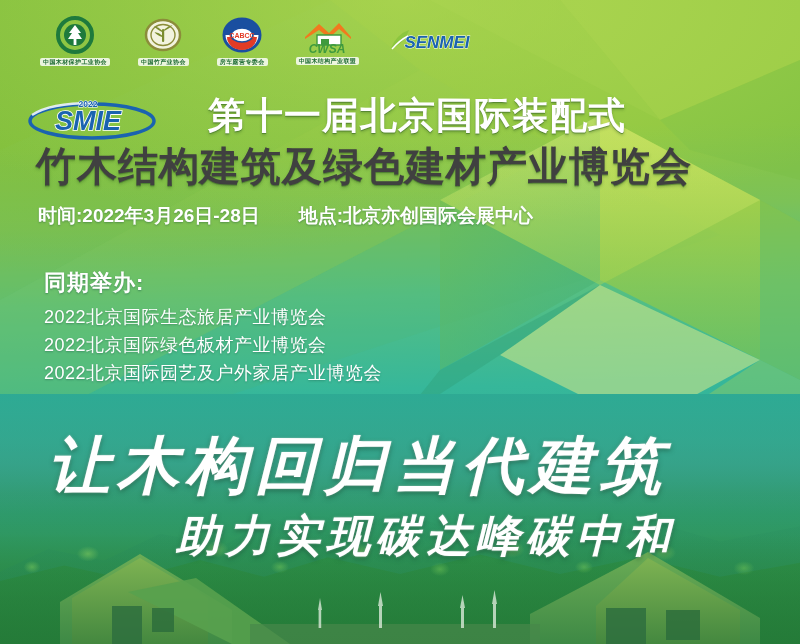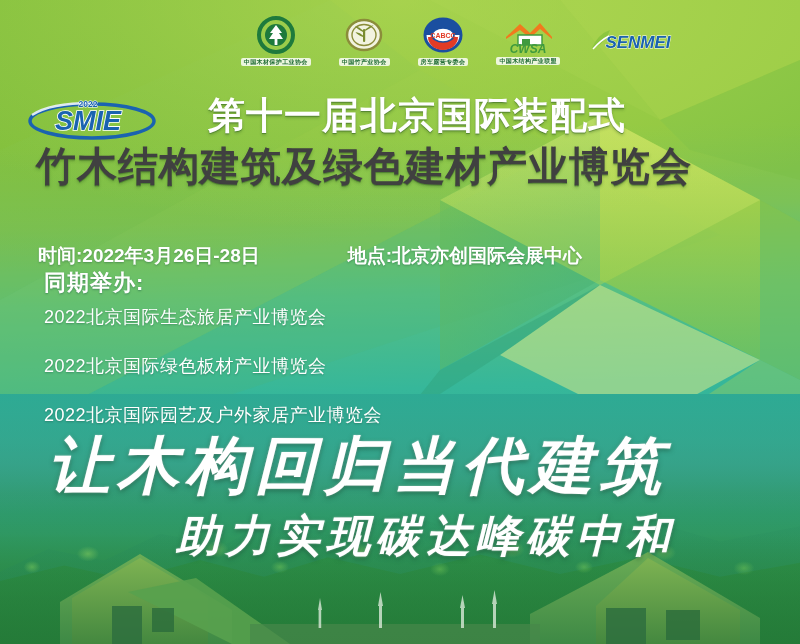--- a/index.html
+++ b/index.html
@@ -55,21 +55,21 @@
       radial-gradient(15px 10px at 93% 31%, rgba(113,197,86,.5), rgba(113,197,86,0) 70%),
       linear-gradient(to bottom, rgba(46,150,70,.0), rgba(35,120,55,.75));
   }
 
   
   .cabins{position:absolute;left:0;right:0;bottom:0;height:112px;}
 
   
   .logo-strip{
     position:absolute;top:8px;left:0;right:0;height:66px;
-    display:flex;align-items:center;justify-content:flex-end;gap:28px;
+    display:flex;align-items:center;justify-content:flex-start;gap:28px;
     padding-left:40px;padding-right:120px;
   }
   .logo{display:flex;flex-direction:column;align-items:center;justify-content:center;}
   .logo .mark{display:block;}
   .logo .wordmark{
     margin-top:2px;
     font-size:6px;line-height:1.05;letter-spacing:.4px;
     color:#1e6b33;font-weight:bold;text-align:center;white-space:nowrap;
     background:rgba(255,255,255,.82);border-radius:2px;padding:1px 3px;
   }
@@ -86,33 +86,32 @@
     margin-left:32px;
   }
   .title2{
     position:absolute;left:36px;top:142px;
     font-size:40px;line-height:48px;font-weight:bold;color:#404040;
     letter-spacing:1px;white-space:nowrap;
     text-shadow:0 1px 0 rgba(60,110,40,.55),0 2px 3px rgba(40,80,30,.35);
   }
   .meta{
     position:absolute;left:38px;top:203px;
-    display:flex;gap:88px;align-items:baseline;
+    display:flex;gap:39px;align-items:baseline;
     font-size:19px;font-weight:bold;color:#ffffff;white-space:nowrap;
     text-shadow:0 1px 2px rgba(35,90,60,.45);
-    margin-top:40px;
   }
   .concurrent-head{
     position:absolute;left:44px;top:268px;
     font-size:22px;font-weight:bold;color:#ffffff;letter-spacing:1px;
     text-shadow:0 1px 2px rgba(30,90,70,.5);
   }
   .concurrent-list{
     position:absolute;left:44px;top:305px;
-    display:flex;flex-direction:column;gap:25px;
+    display:flex;flex-direction:column;gap:4px;
   }
   .concurrent-list div{
     font-size:18px;color:#ffffff;letter-spacing:.5px;white-space:nowrap;
     text-shadow:0 1px 2px rgba(30,90,70,.45);
   }
 
   .slogan1{
     position:absolute;left:48px;top:424px;
     font-family:"DejaVu Serif","Liberation Serif",serif;
     font-size:62px;font-weight:bold;font-style:italic;color:#ffffff;

